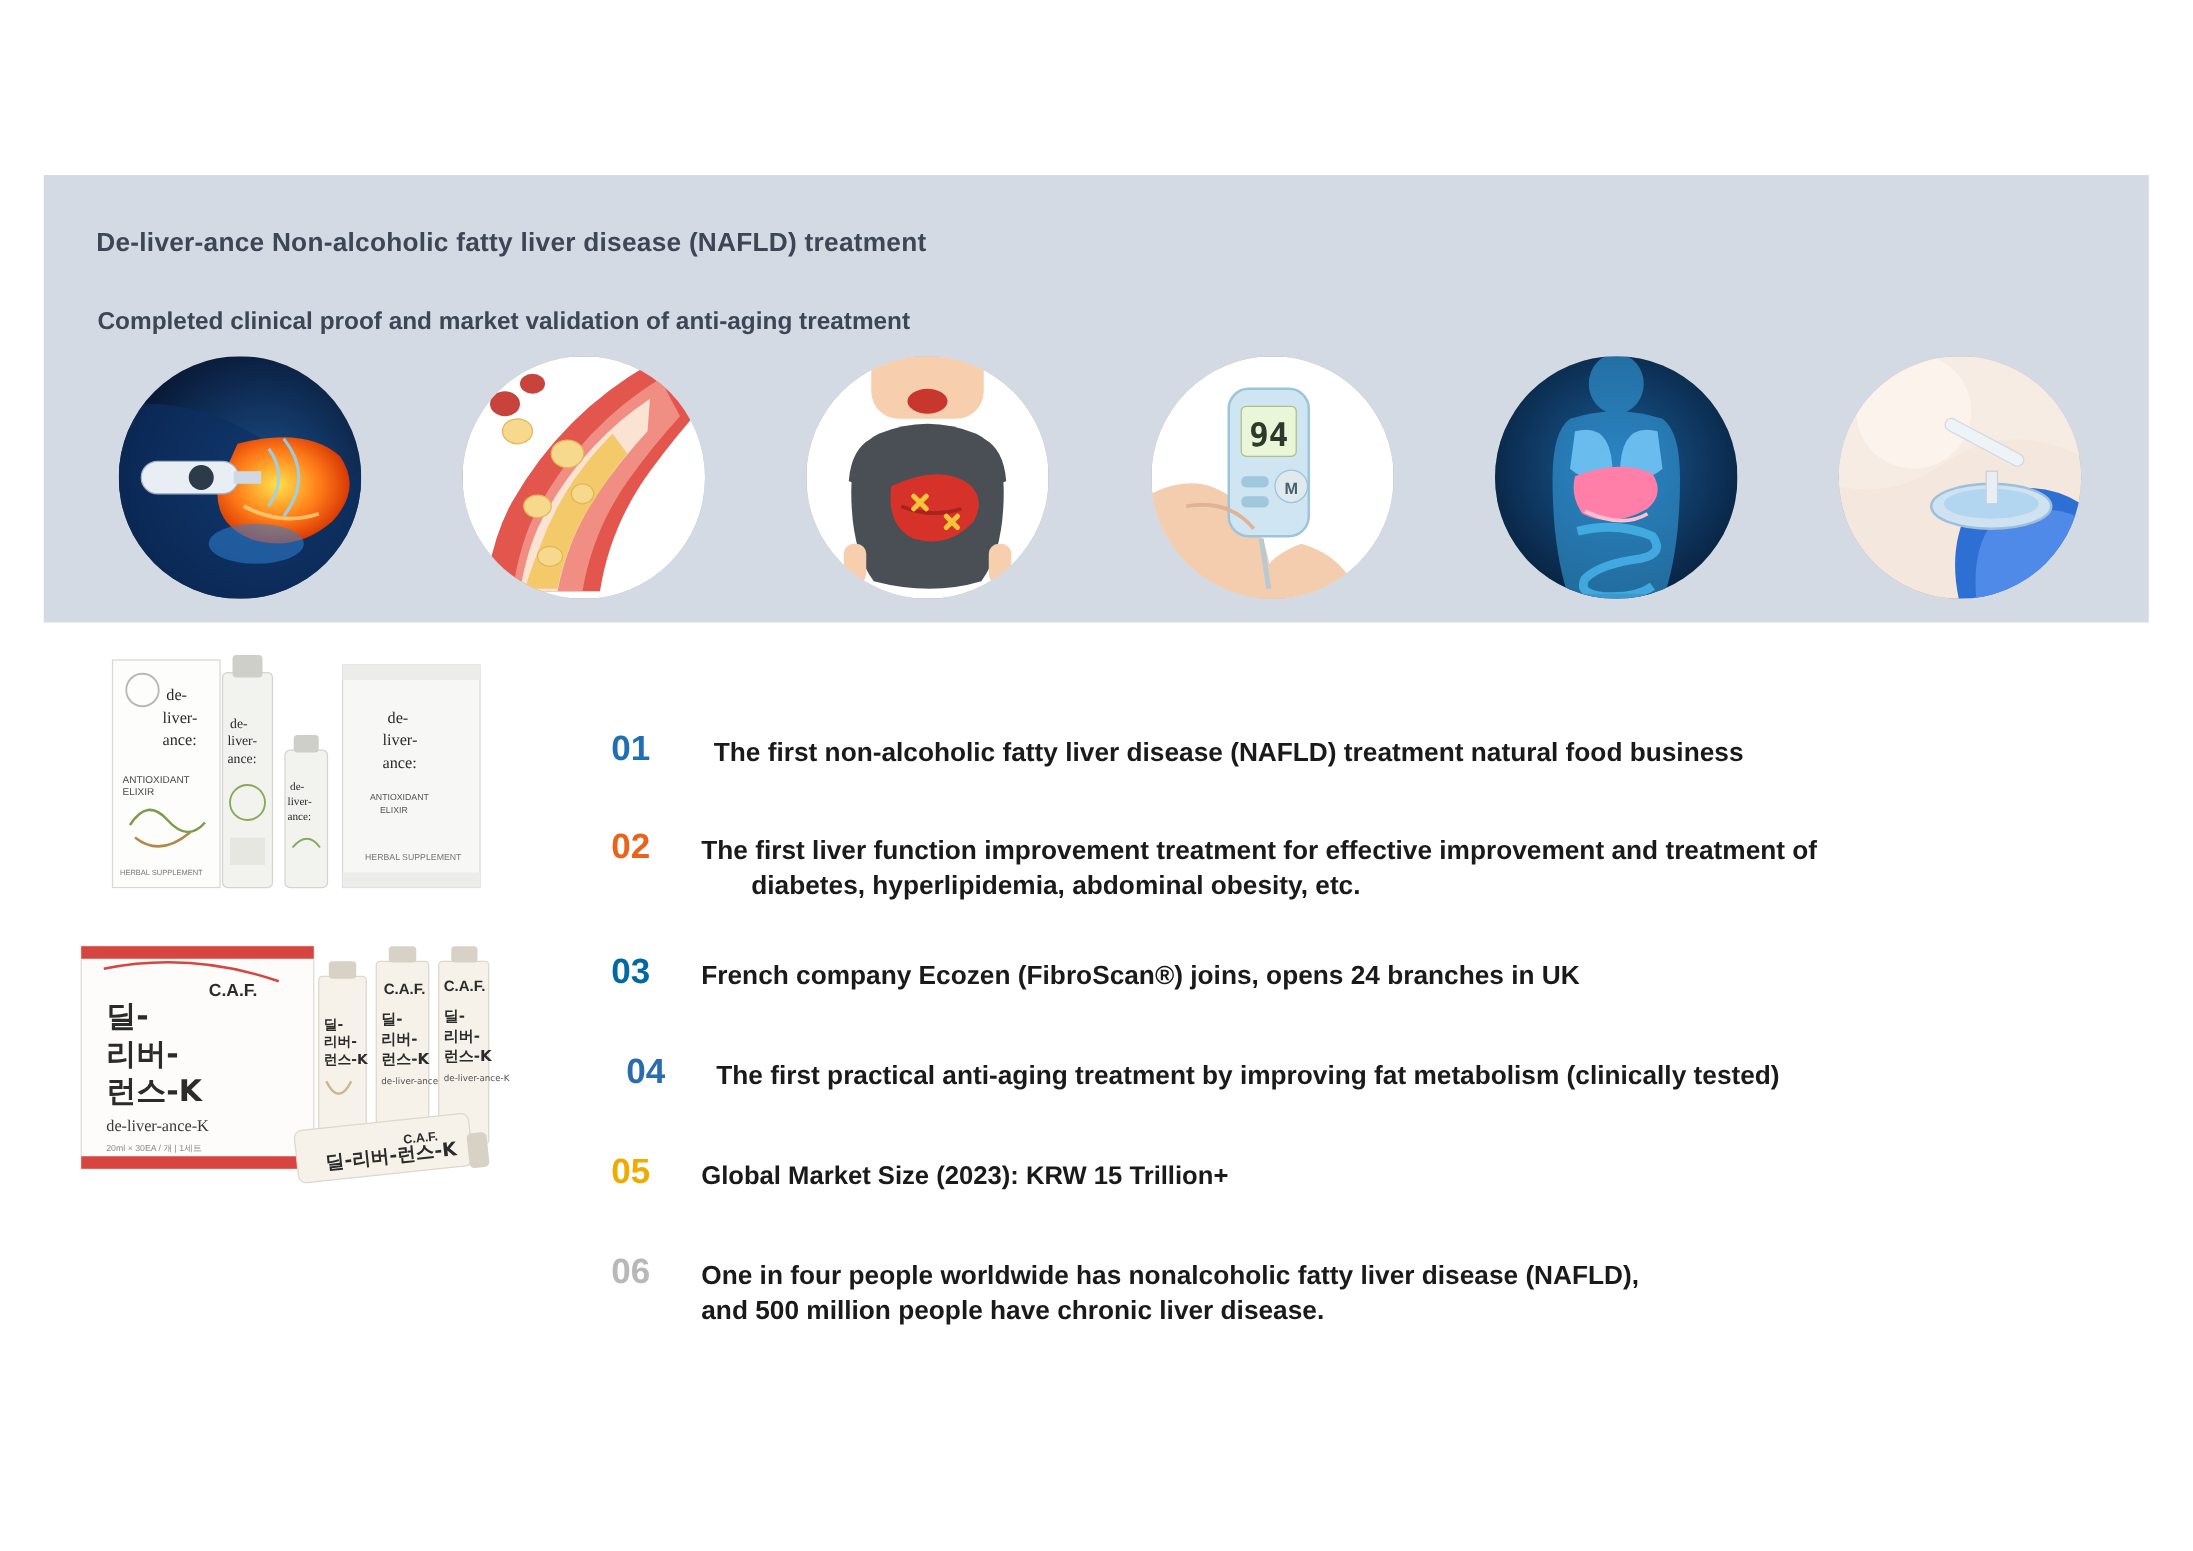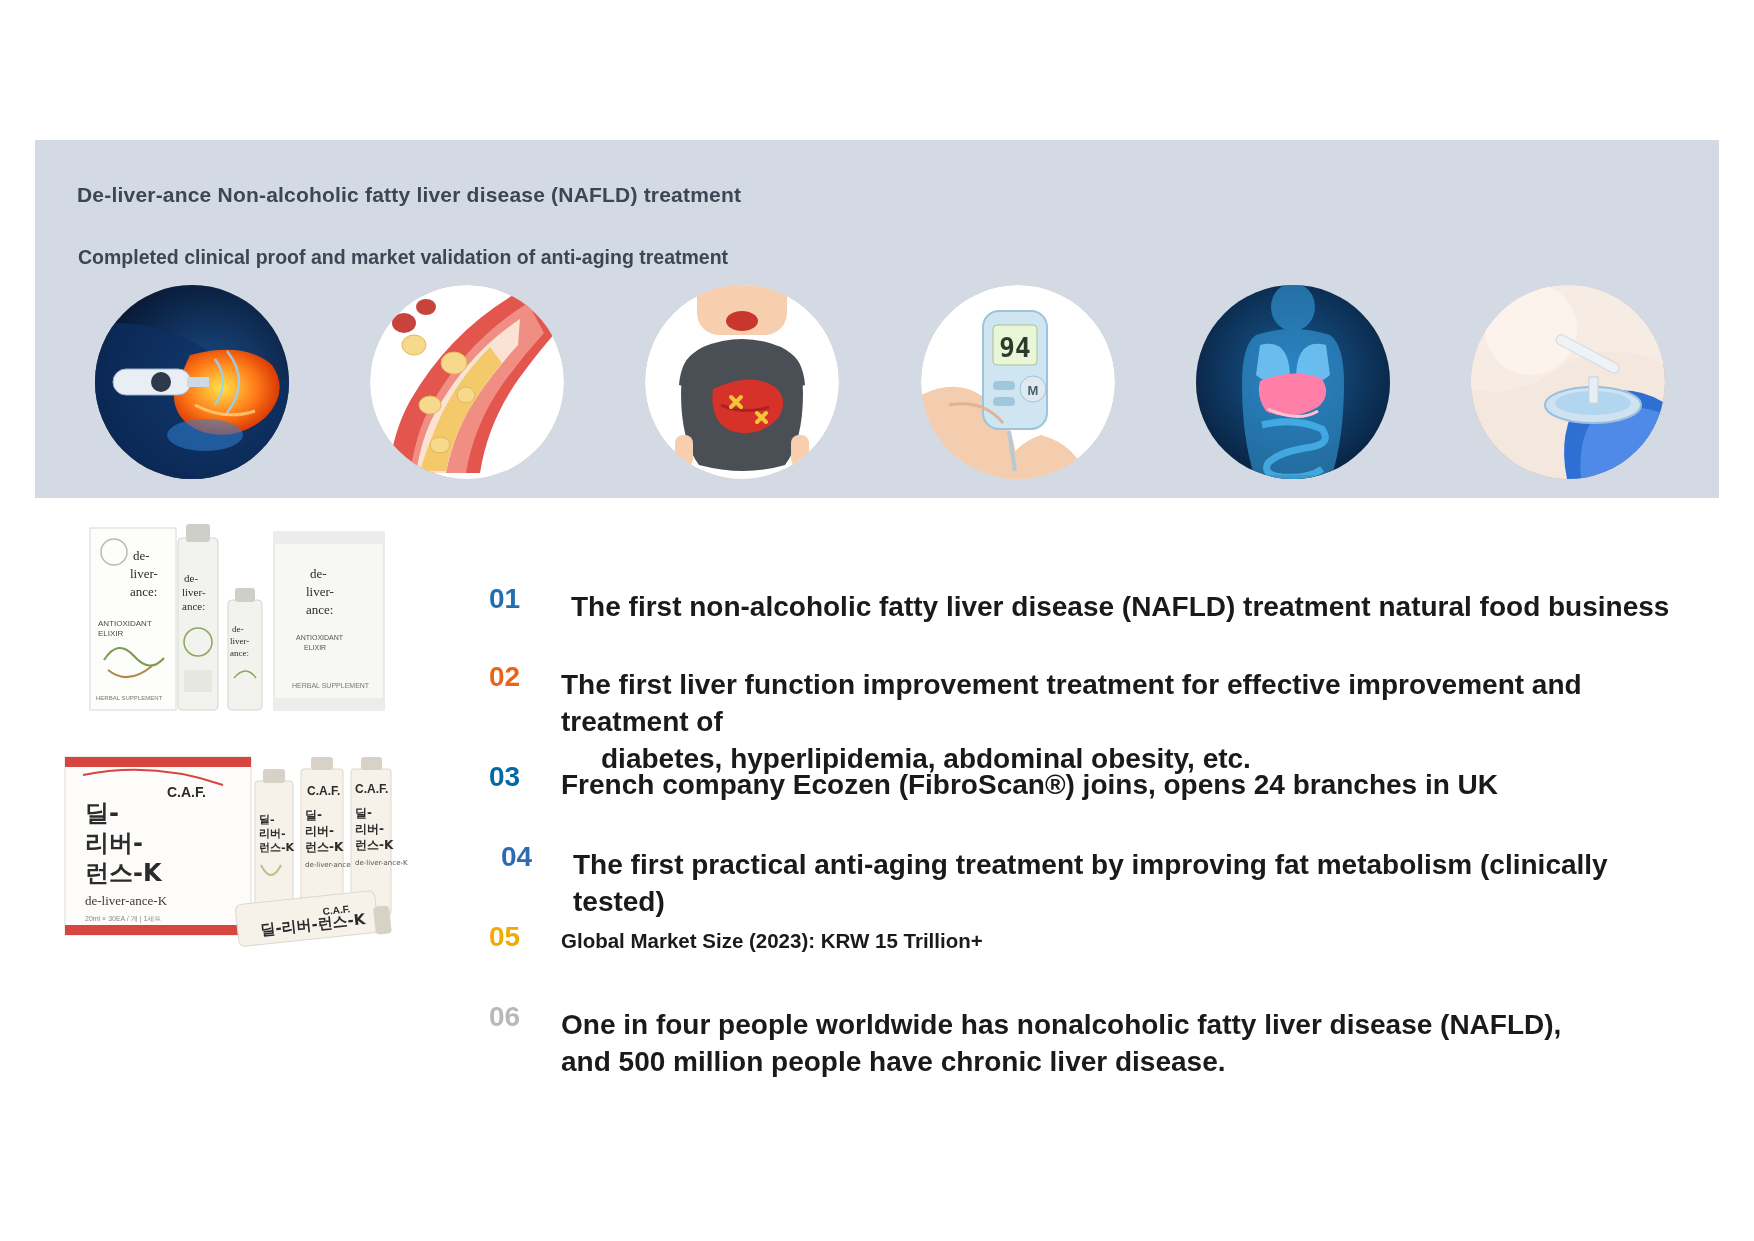--- a/index.html
+++ b/index.html
@@ -97,21 +97,21 @@
     position: absolute;
   }
   .num {
     font-size: 28px;
     font-weight: bold;
     width: 62px;
     flex: 0 0 62px;
     line-height: 1;
   }
   .txt {
-    font-size: 28px;
+    font-size: 21px;
     font-weight: bold;
     line-height: 1.32;
     color: #1a1a1a;
     padding-top: 4px;
   }
   .txt .indent2 { display: block; padding-left: 40px; }
 
   #item1 { top: 0px;   left: 0; }
   #item2 { top: 78px;  left: 0; }
   #item3 { top: 178px; left: 0; }

